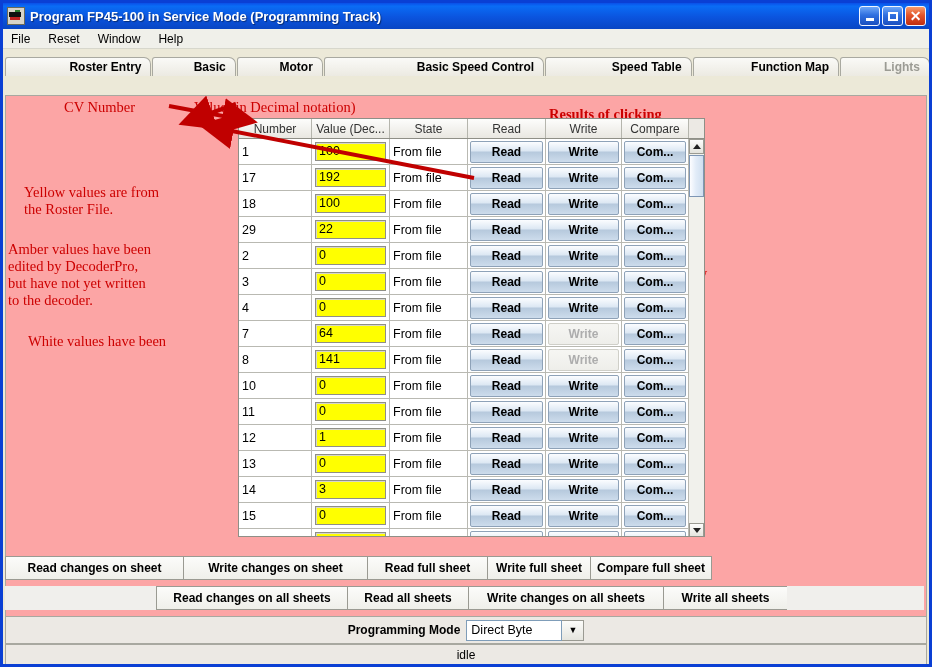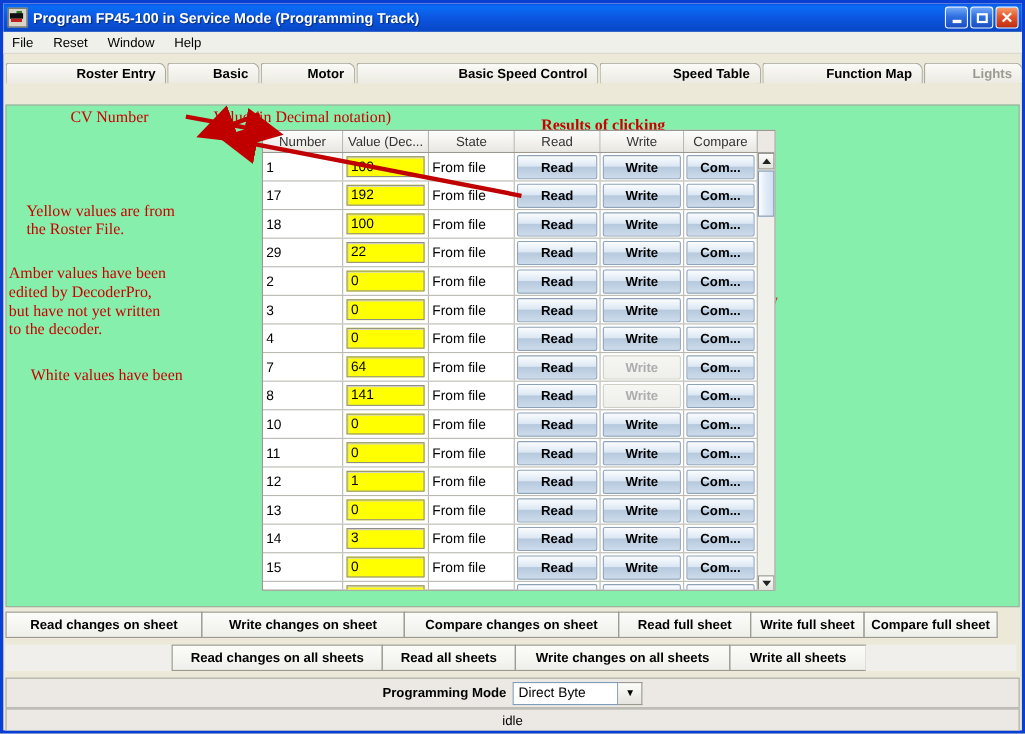--- a/index.html
+++ b/index.html
@@ -57,22 +57,22 @@
   }
   .tab.sel{
     background:#d6e4f7;border-color:#7a9fd4;
     box-shadow:inset 0 0 0 1px #f2f7ff;
   }
   .tab.dis{color:#9b9b94;font-weight:bold;}
   .tabrow.r2 .tab{text-align:right;}
 
   
   #panel{
-    position:absolute;left:2px;top:92px;width:922px;height:457px;
-    background:#86efac;border:1px solid #a8a8a0;box-sizing:border-box;
+    position:absolute;left:2px;top:92px;width:922px;height:549px;
+    background:#fca5a5;border:1px solid #a8a8a0;box-sizing:border-box;
   }
 
   
   .ann{position:absolute;color:#cc0000;font-family:"Liberation Serif",serif;font-size:14.5px;line-height:17px;white-space:pre;}
   .ann.b{font-weight:bold;}
 
   
   #tablebox{position:absolute;left:232px;top:22px;width:467px;height:419px;
     background:#fff;border:1px solid #8f8f87;box-sizing:border-box;overflow:hidden;}
   #thead{display:flex;height:19px;background:#ece9e4;border-bottom:1px solid #8f8f87;}
@@ -182,21 +182,21 @@
       <div class="tab" style="width:152px">Speed Table</div>
       <div class="tab" style="width:152px">Function Map</div>
       <div class="tab dis" style="width:93px">Lights</div>
     </div>
   </div>
 
   <div id="panel">
 
     <div class="ann" style="left:58px;top:3px;">CV Number</div>
     <div class="ann" style="left:188px;top:3px;">Value (in Decimal notation)</div>
-    <div class="ann b" style="left:486px;top:10px;">Results of clicking</div>
+    <div class="ann b" style="left:543px;top:10px;">Results of clicking</div>
 
     <div class="ann" style="left:18px;top:88px;">Yellow values are from
 the Roster File.</div>
     <div class="ann" style="left:2px;top:145px;">Amber values have been
 edited by DecoderPro,
 but have not yet written
 to the decoder.</div>
     <div class="ann" style="left:22px;top:237px;">White values have been</div>
 
     <div class="ann" style="left:508px;top:62px;">State:
@@ -502,21 +502,20 @@
       </defs>
       <line x1="163" y1="10" x2="244" y2="25" stroke="#c00000" stroke-width="4" marker-end="url(#ah)"></line>
       <line x1="230" y1="8" x2="180" y2="26" stroke="#c00000" stroke-width="4" marker-end="url(#ah)"></line>
       <line x1="468" y1="82" x2="200" y2="30" stroke="#c00000" stroke-width="4" marker-end="url(#ah)"></line>
     </svg>
   </div>
 
   <div class="bbar" id="bbar1">
     <div class="bbtn" style="width:179px">Read changes on sheet</div>
     <div class="bbtn" style="width:185px">Write changes on sheet</div>
-    <div class="bbtn" style="width:196px">Compare changes on sheet</div>
     <div class="bbtn" style="width:121px">Read full sheet</div>
     <div class="bbtn" style="width:104px">Write full sheet</div>
     <div class="bbtn" style="width:122px">Compare full sheet</div>
   </div>
 
   <div class="bbar" id="bbar2">
     <div class="spacer" style="width:151px"></div>
     <div class="bbtn" style="width:192px">Read changes on all sheets</div>
     <div class="bbtn" style="width:122px">Read all sheets</div>
     <div class="bbtn" style="width:196px">Write changes on all sheets</div>

